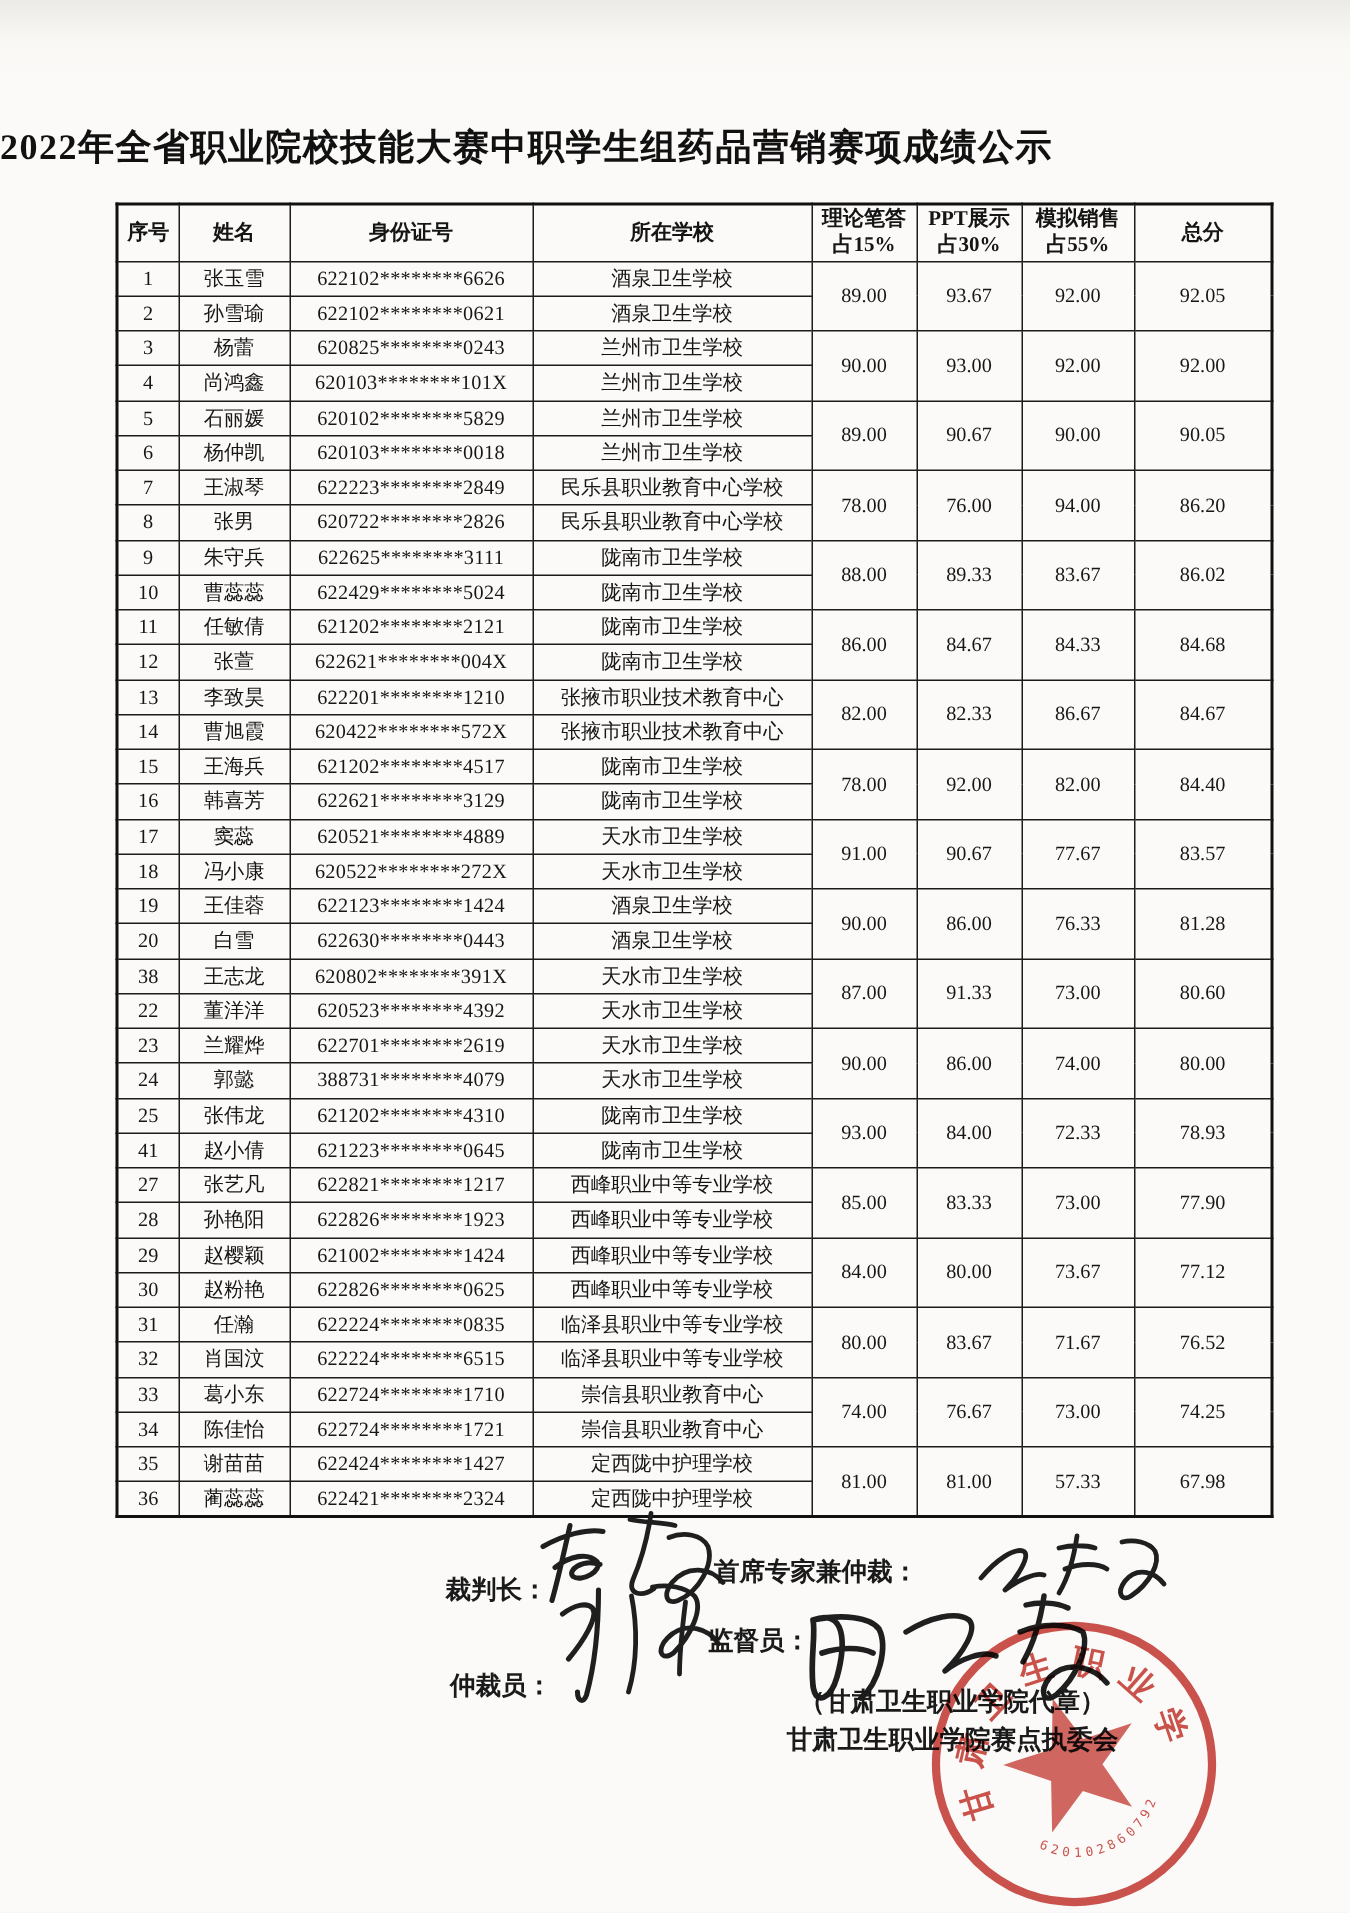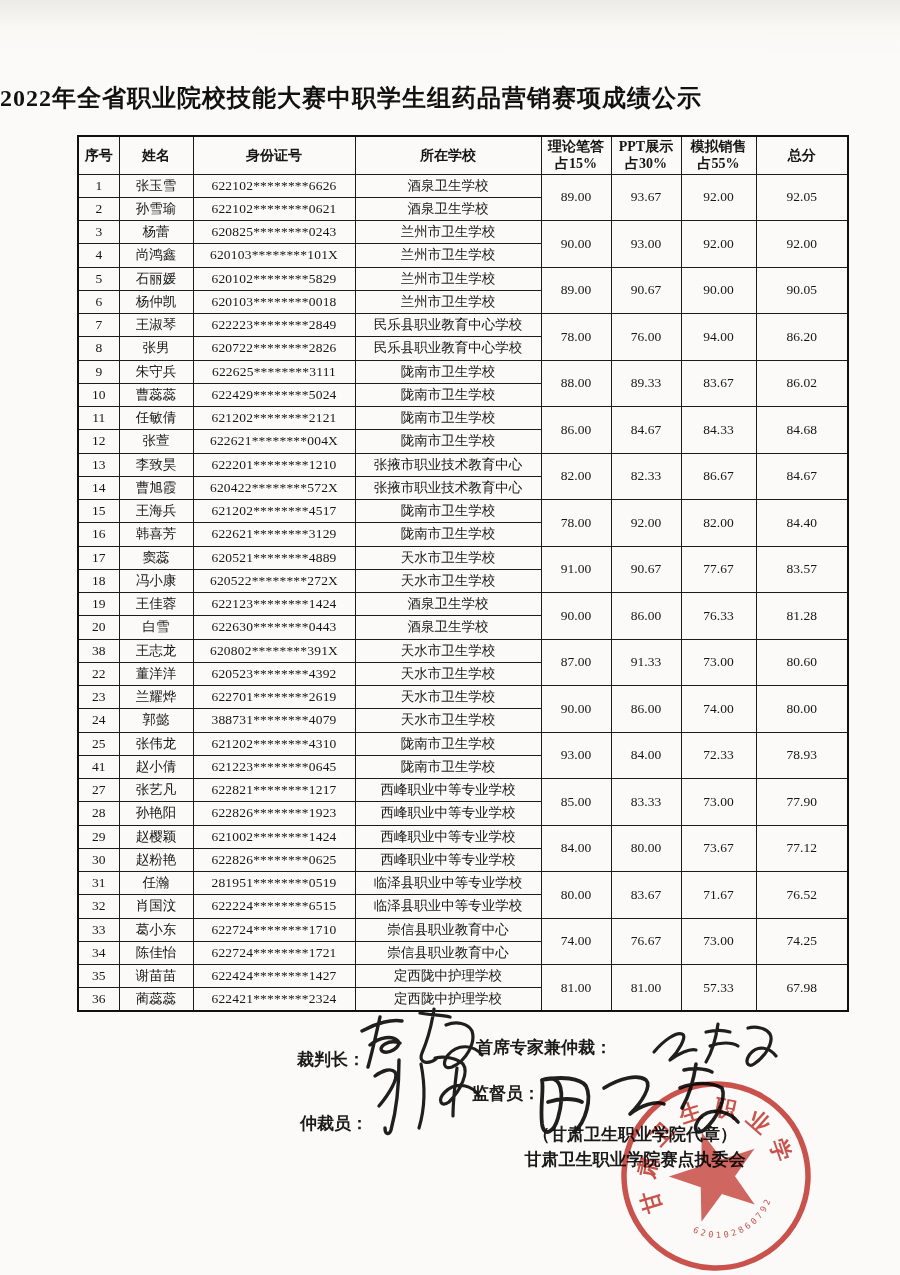--- a/index.html
+++ b/index.html
@@ -329,21 +329,21 @@
         </tr>
         <tr>
           <td class="c-no">30</td>
           <td class="c-name">赵粉艳</td>
           <td class="c-id">622826********0625</td>
           <td class="c-school">西峰职业中等专业学校</td>
         </tr>
         <tr>
           <td class="c-no">31</td>
           <td class="c-name">任瀚</td>
-          <td class="c-id">281951********0519</td>
+          <td class="c-id">622224********0835</td>
           <td class="c-school">临泽县职业中等专业学校</td>
           <td rowspan="2" class="c-score">80.00</td>
           <td rowspan="2" class="c-score">83.67</td>
           <td rowspan="2" class="c-score">71.67</td>
           <td rowspan="2" class="c-score">76.52</td>
         </tr>
         <tr>
           <td class="c-no">32</td>
           <td class="c-name">肖国汶</td>
           <td class="c-id">622224********6515</td>

